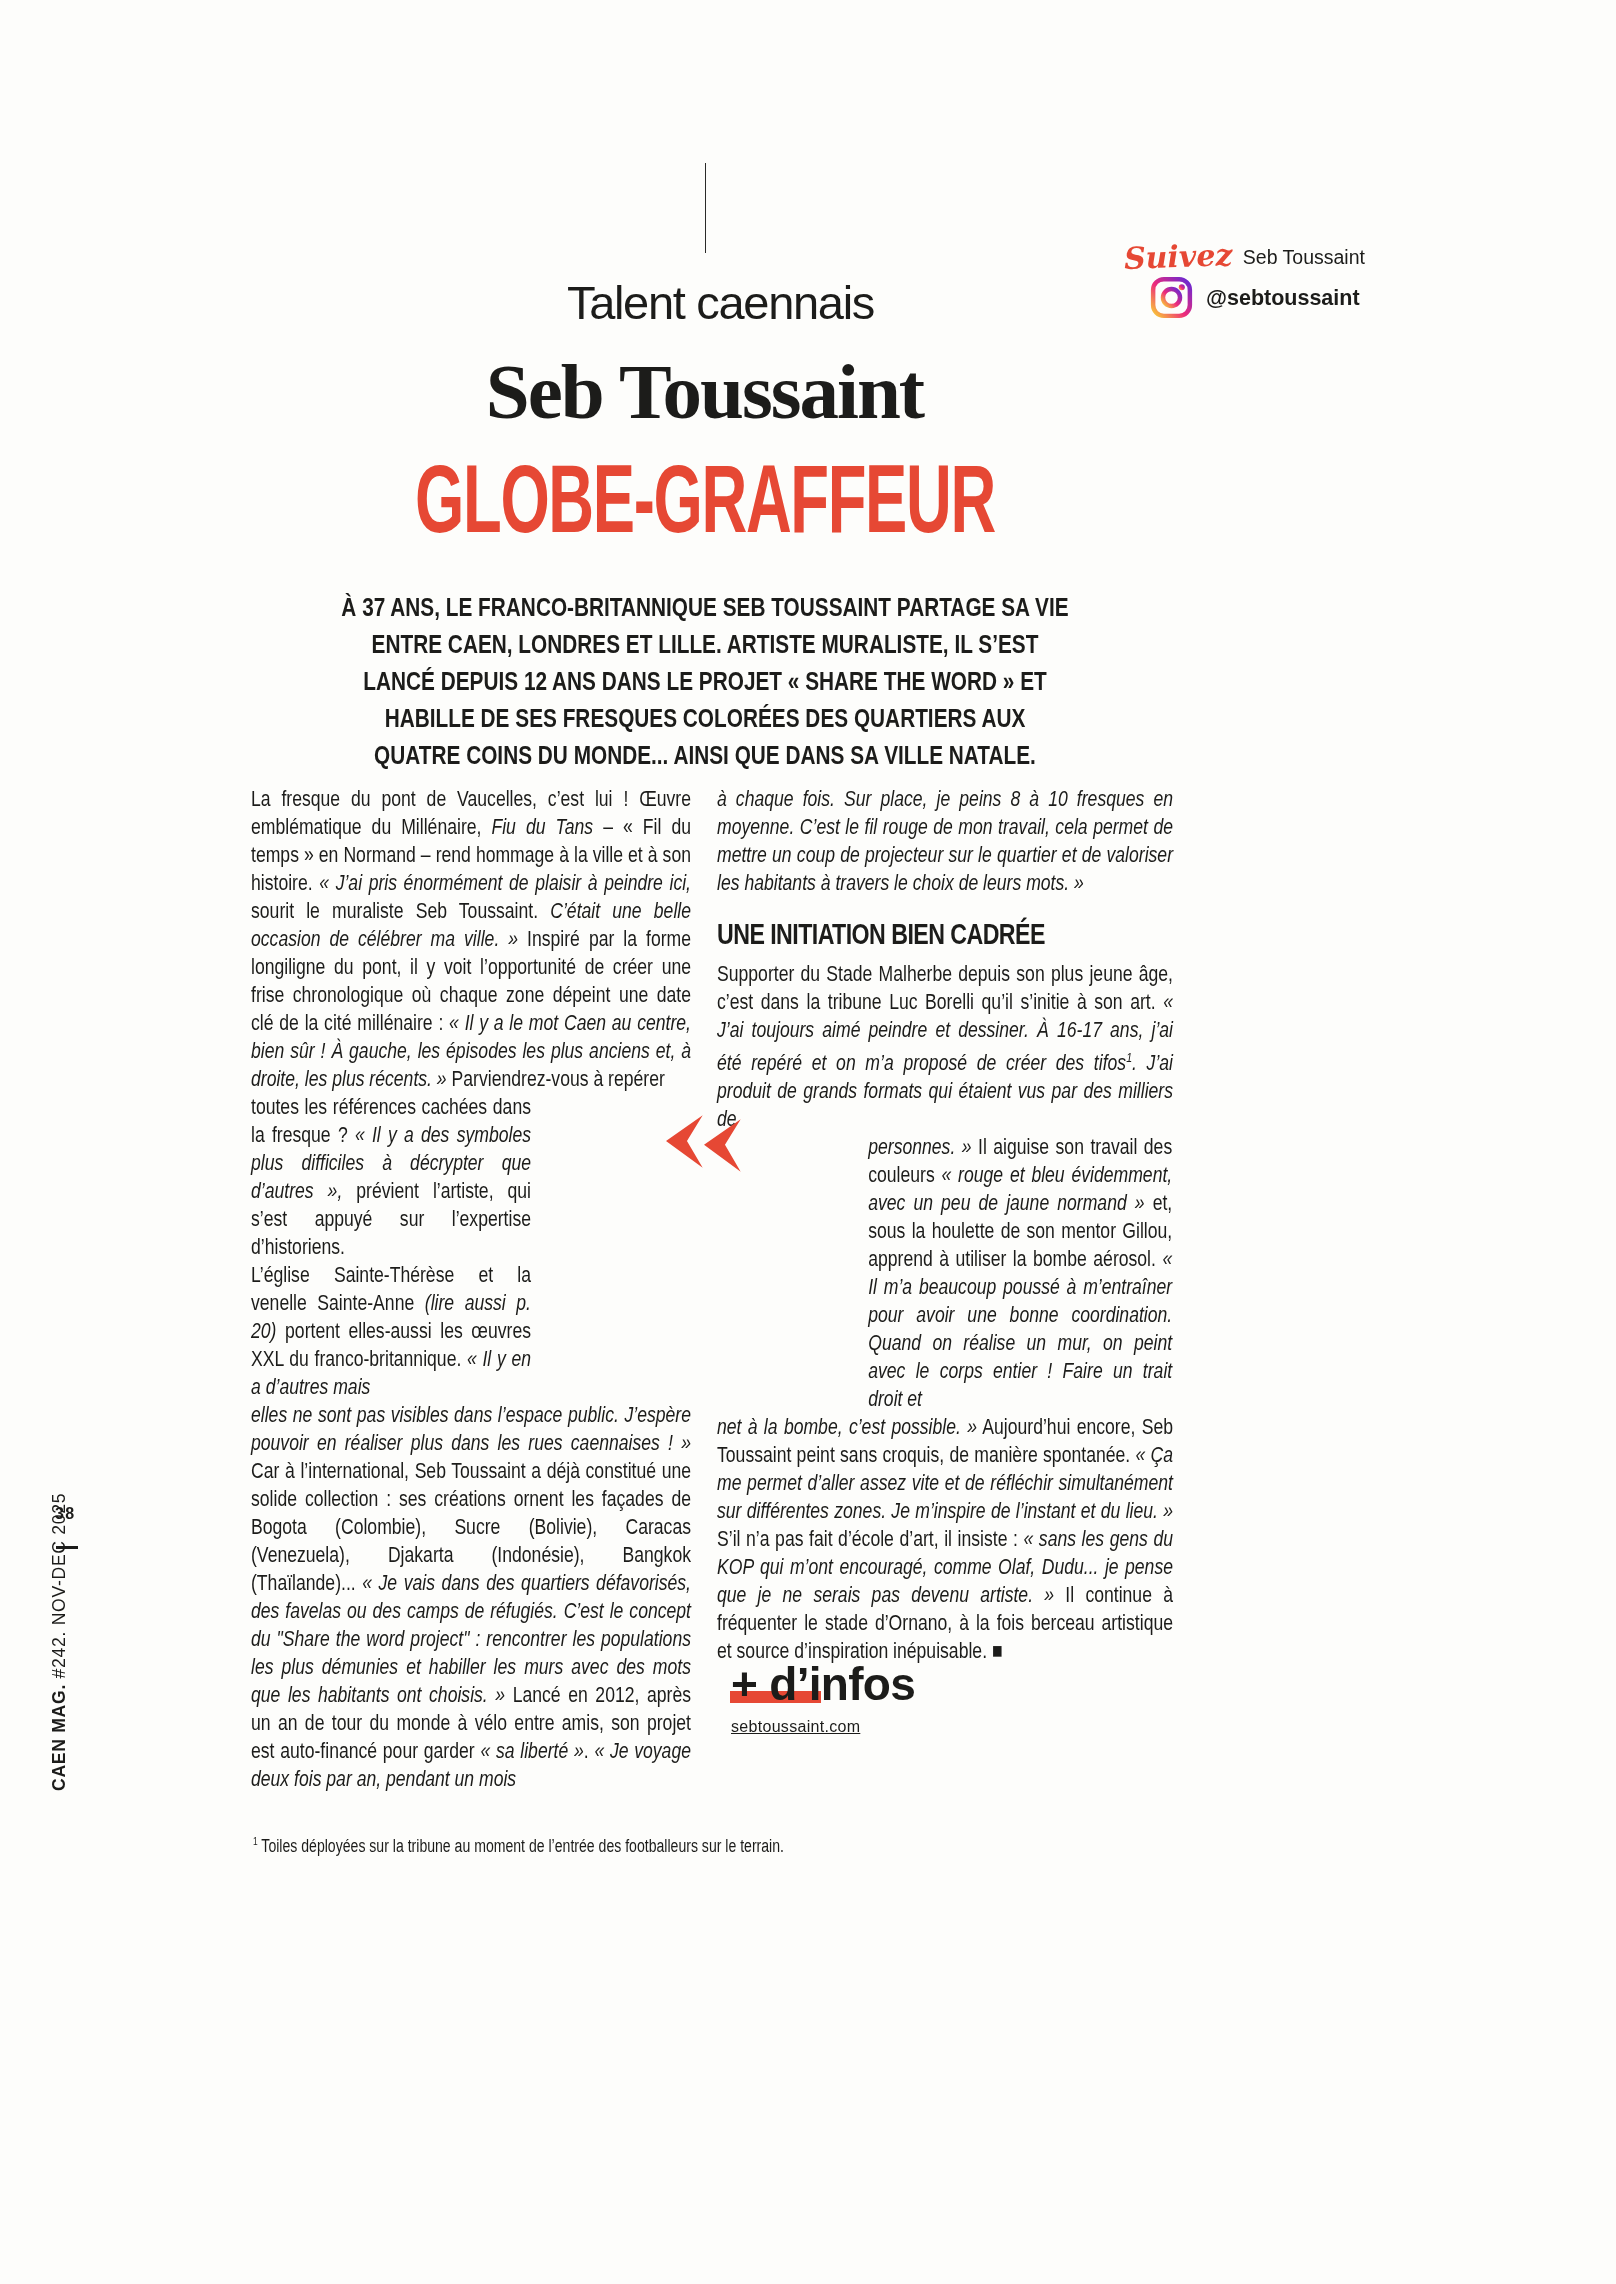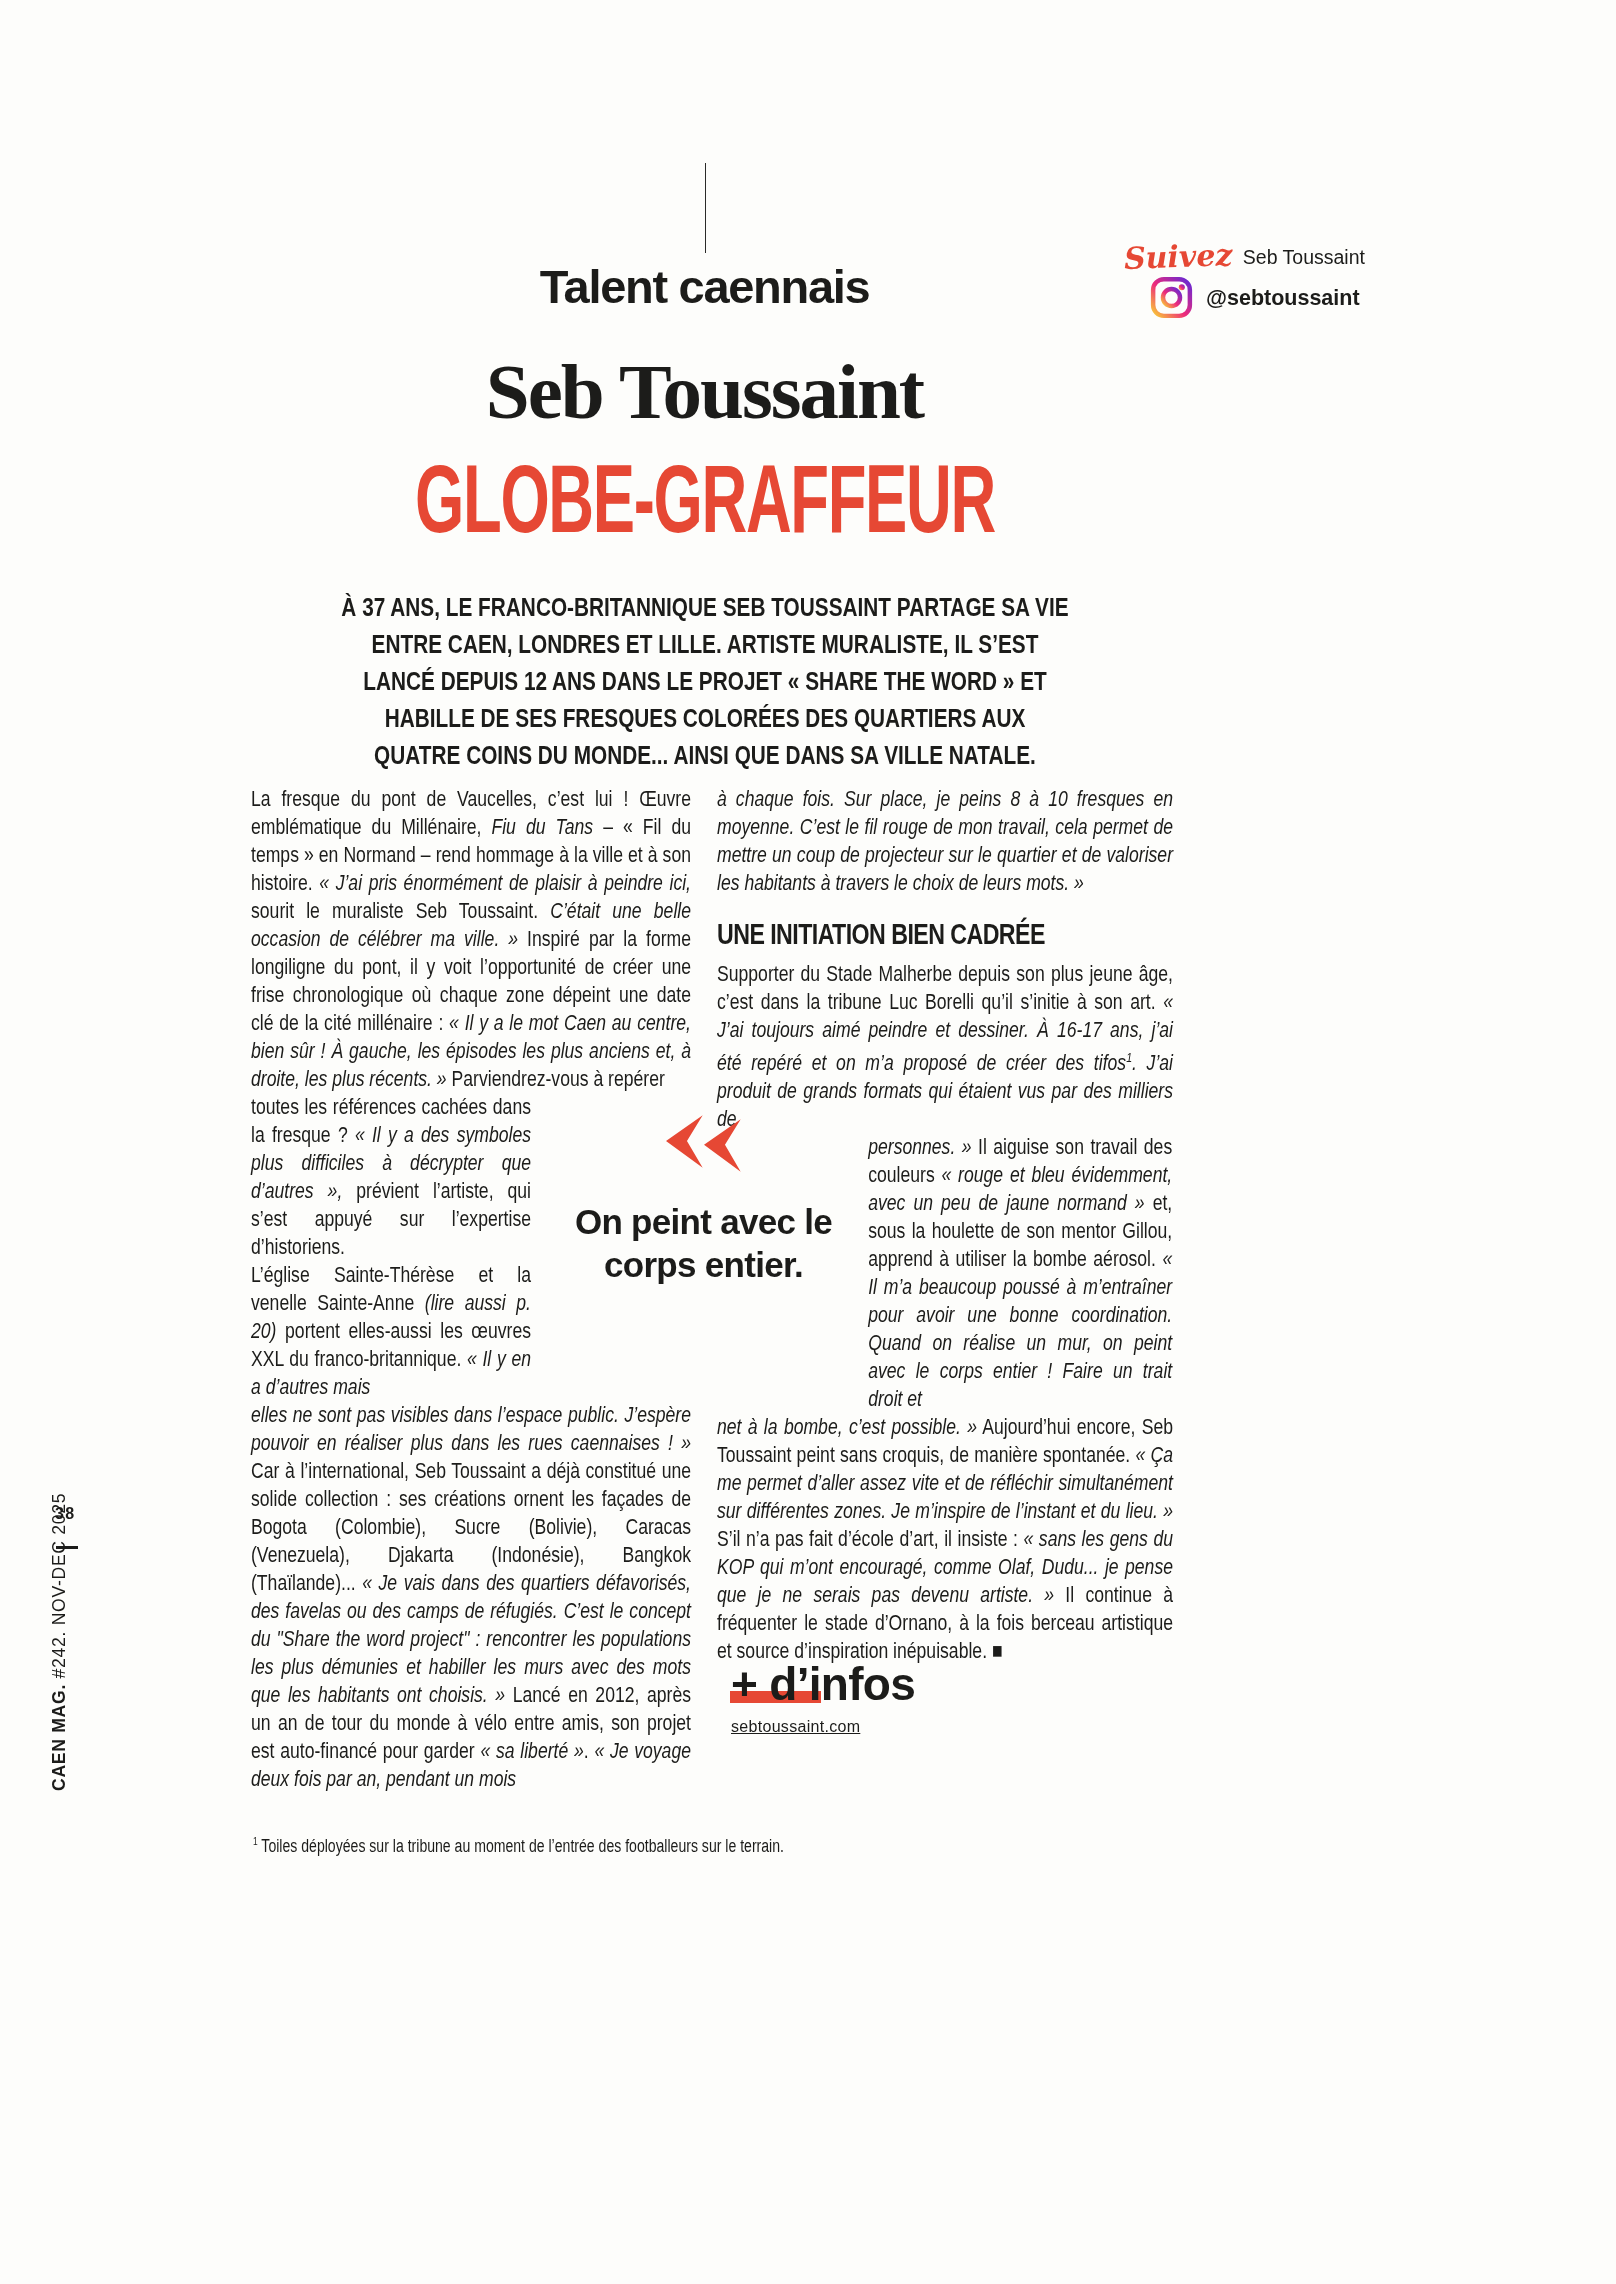--- a/index.html
+++ b/index.html
@@ -15,22 +15,22 @@
   .sidebar-num{position:absolute;left:55px;top:1505px;font-size:16px;font-weight:bold;letter-spacing:1.3px;}
   .sidebar-dash{position:absolute;left:56px;top:1546px;width:22px;height:2.6px;background:var(--text);}
   .mag-ref{
     position:absolute;left:49px;top:1576px;height:215px;
     writing-mode:vertical-rl;transform:rotate(180deg);transform-origin:center;
     font-size:17.6px;letter-spacing:0.7px;white-space:nowrap;
   }
   .mag-bold{font-weight:bold;}
   
   .top-rule{position:absolute;left:705px;top:163px;width:1.3px;height:90px;background:#2a2a28;}
-  .section-title{position:absolute;left:379px;top:259px;width:651px;margin:0;text-align:center;
-    font-size:47px;font-weight:bold;letter-spacing:-1.3px;}
+  .section-title{position:absolute;left:379px;top:259px;width:651px;margin:16px;text-align:center;
+    font-size:47px;font-weight:normal;letter-spacing:-1.3px;}
   .follow{position:absolute;left:1124px;top:242px;}
   .follow-line1{display:flex;align-items:center;gap:10.4px;}
   .script{font-family:"DejaVu Serif",serif;font-style:italic;font-weight:bold;font-size:30px;
     color:var(--accent-red);line-height:1;transform:rotate(-2deg);}
   .follow-name{font-size:19.5px;}
   .follow-line2{display:flex;align-items:center;gap:13px;margin-top:3.9px;margin-left:26px;}
   .handle{font-size:21.5px;font-weight:bold;color:var(--text);text-decoration:none;}
   
   .title{position:absolute;left:314px;top:352px;width:781px;margin:0;text-align:center;
     font-family:"Liberation Serif",serif;font-weight:bold;font-size:79px;letter-spacing:-2px;line-height:1;}
@@ -133,21 +133,20 @@
       <div class="block">
           <p><i>net à la bombe, c’est possible. »</i><span> Aujourd’hui encore, Seb Toussaint peint sans croquis, de manière spontanée. </span><i>« Ça me permet d’aller assez vite et de réfléchir simultanément sur différentes zones. Je m’inspire de l’instant et du lieu. »</i><span> S’il n’a pas fait d’école d’art, il insiste : </span><i>« sans les gens du KOP qui m’ont encouragé, comme Olaf, Dudu... je pense que je ne serais pas devenu artiste. »</i><span> Il continue à fréquenter le stade d’Ornano, à la fois berceau artistique et source d’inspiration inépuisable. ■</span></p>
         </div>
     </div>
 
     <div class="pullquote">
       <svg class="chev" width="76" height="59" viewBox="0 0 116 90">
         <path d="M56 2 L0 41 L56 82 L32 41 Z" fill="var(--accent-red)"></path>
         <path d="M114 8 L58 47 L114 88 L90 47 Z" fill="var(--accent-red)"></path>
       </svg>
-      <div class="pq-text">On peint avec le corps entier.</div>
     </div>
   </div>
 
   <div class="infos">
     <div class="infos-bar"></div>
     <div class="infos-label">+ d’infos</div>
     <a class="infos-url" href="#">sebtoussaint.com</a>
   </div>
 
   <div class="footnote">

